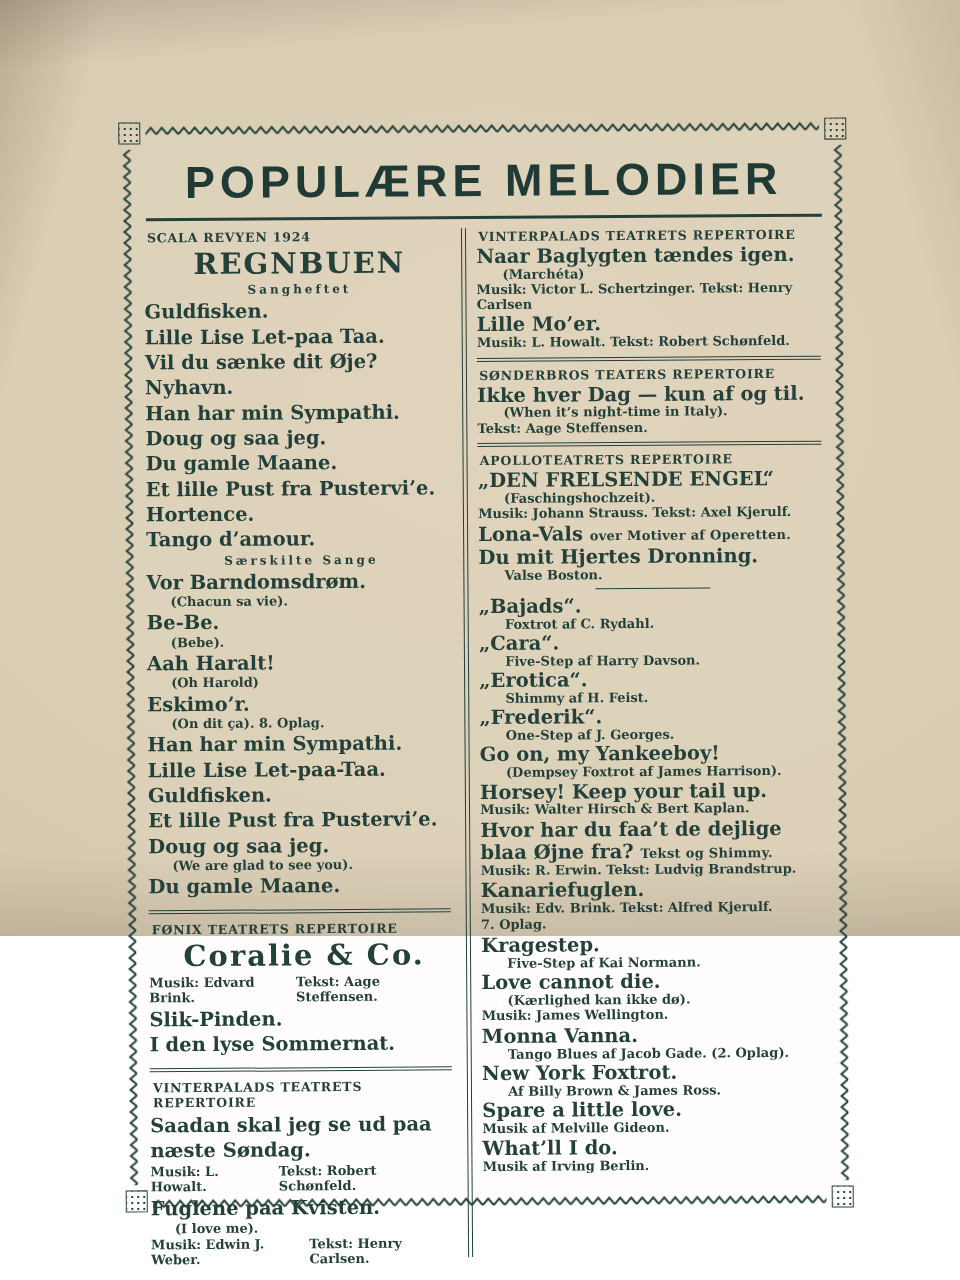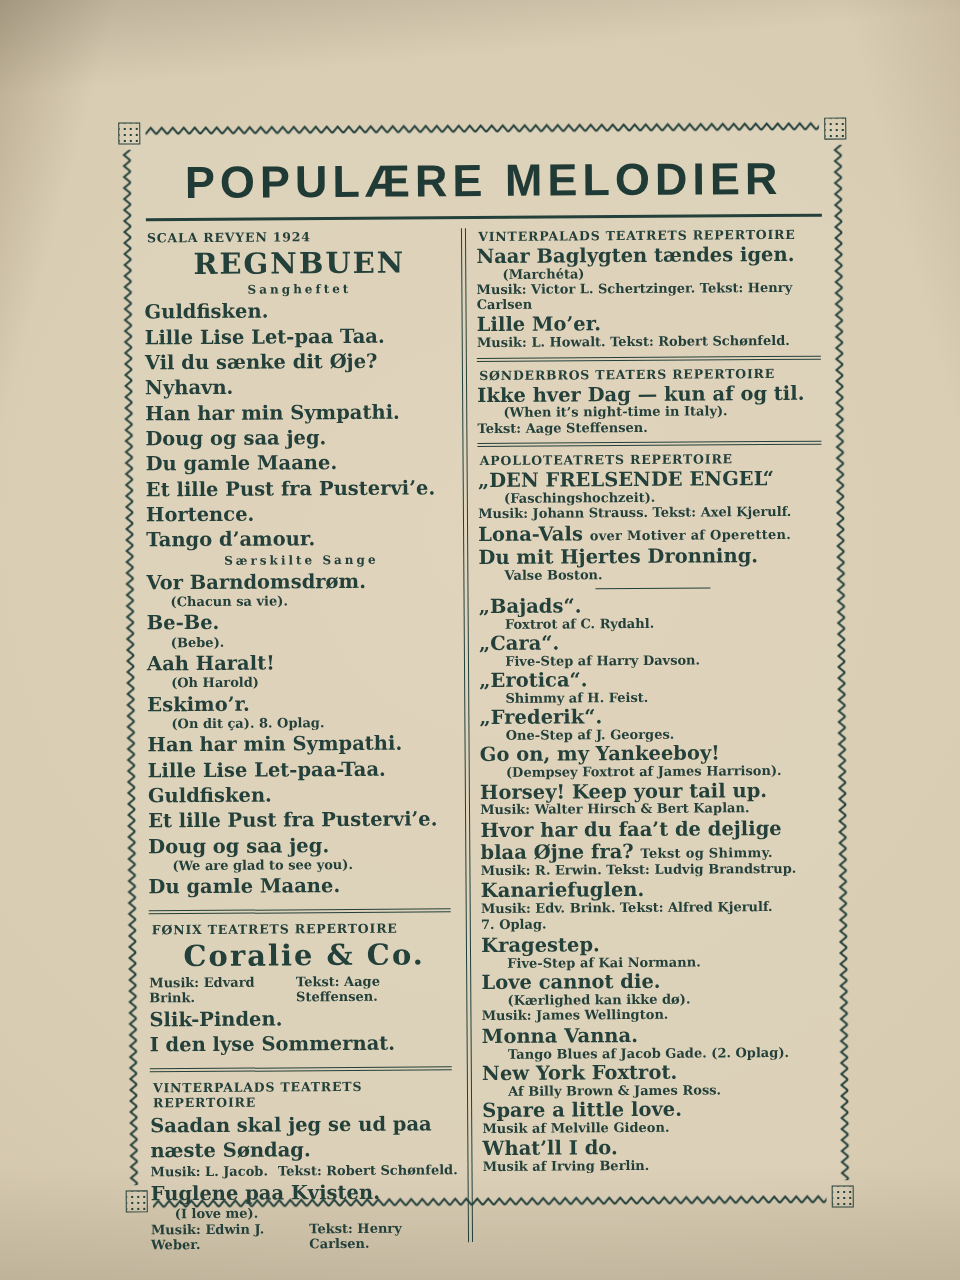--- a/index.html
+++ b/index.html
@@ -1,21 +1,21 @@
 <!DOCTYPE html>
 <html><head>
 <meta charset="utf-8">
 <style>
   html,body{margin:0;padding:0;}
   body{
     width:960px;height:1280px;overflow:hidden;
     font-family:"DejaVu Serif", serif;
   }
   .paper{
-    position:relative;width:960px;height:1280px;
+    position:relative;width:960px;height:936px;
     background:
       linear-gradient(105deg, rgba(110,95,70,0.30) 0%, rgba(110,95,70,0) 9%),
       linear-gradient(255deg, rgba(110,95,70,0.16) 0%, rgba(110,95,70,0) 9%),
       linear-gradient(175deg, rgba(85,75,55,0.22) 0%, rgba(85,75,55,0) 7%),
       linear-gradient(0deg, rgba(100,90,68,0.18) 0%, rgba(100,90,68,0) 9%),
       radial-gradient(135% 105% at 52% 42%, #ddd1b8 0%, #d8ccb3 52%, #cfc2a8 80%, #bcae94 100%);
   }
   .frame{
     position:absolute;left:129px;top:127px;width:714px;height:1076px;
     transform:rotate(-0.4deg);
@@ -145,21 +145,21 @@
             <div class="it-c2">
               <span>Musik: Edvard Brink.</span>
               <span>Tekst: Aage Steffensen.</span>
             </div>
             <div class="it-t">Slik-Pinden.</div>
             <div class="it-t">I den lyse Sommernat.</div>
             <div class="it-d"></div>
             <div class="it-h">VINTERPALADS TEATRETS REPERTOIRE</div>
             <div class="it-t">Saadan skal jeg se ud paa næste Søndag.</div>
             <div class="it-c2">
-              <span>Musik: L. Jacob.</span>
+              <span>Musik: L. Howalt.</span>
               <span>Tekst: Robert Schønfeld.</span>
             </div>
             <div class="it-t">Fuglene paa Kvisten.</div>
             <div class="it-p">(I love me).</div>
             <div class="it-c2">
               <span>Musik: Edwin J. Weber.</span>
               <span>Tekst: Henry Carlsen.</span>
             </div>
           </div>
         <div class="vdiv"></div>

